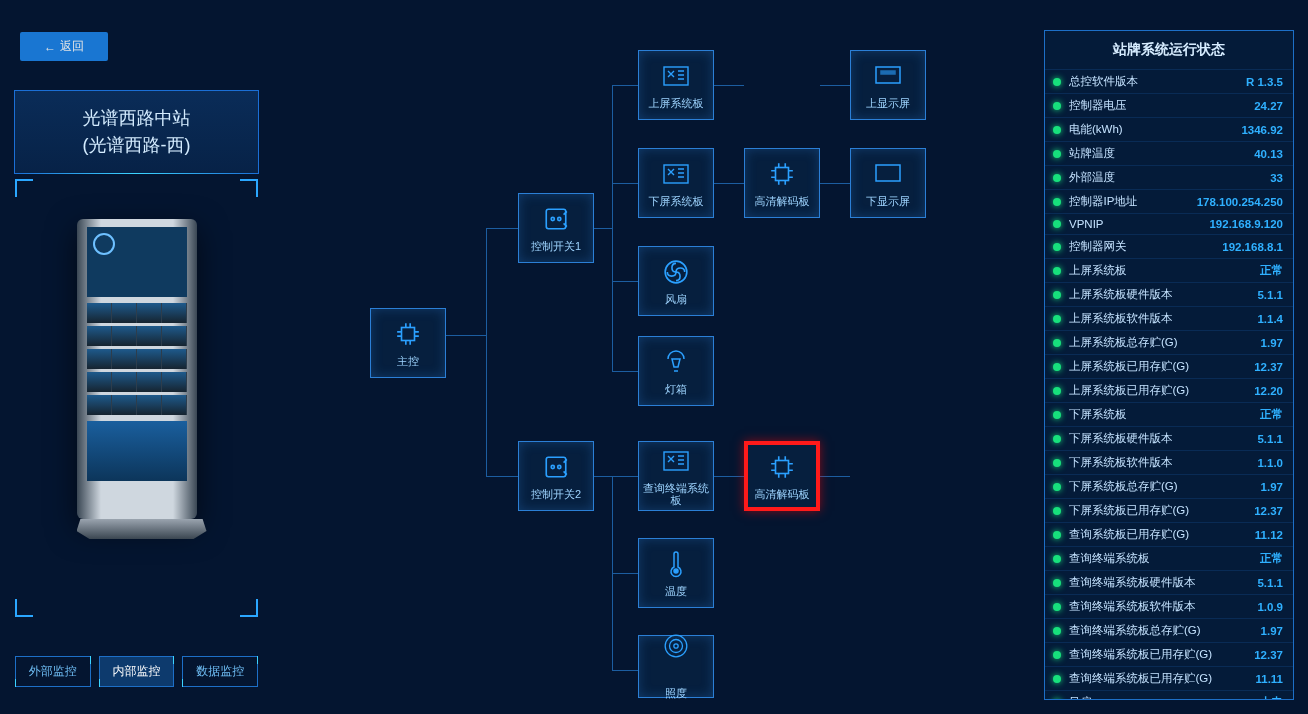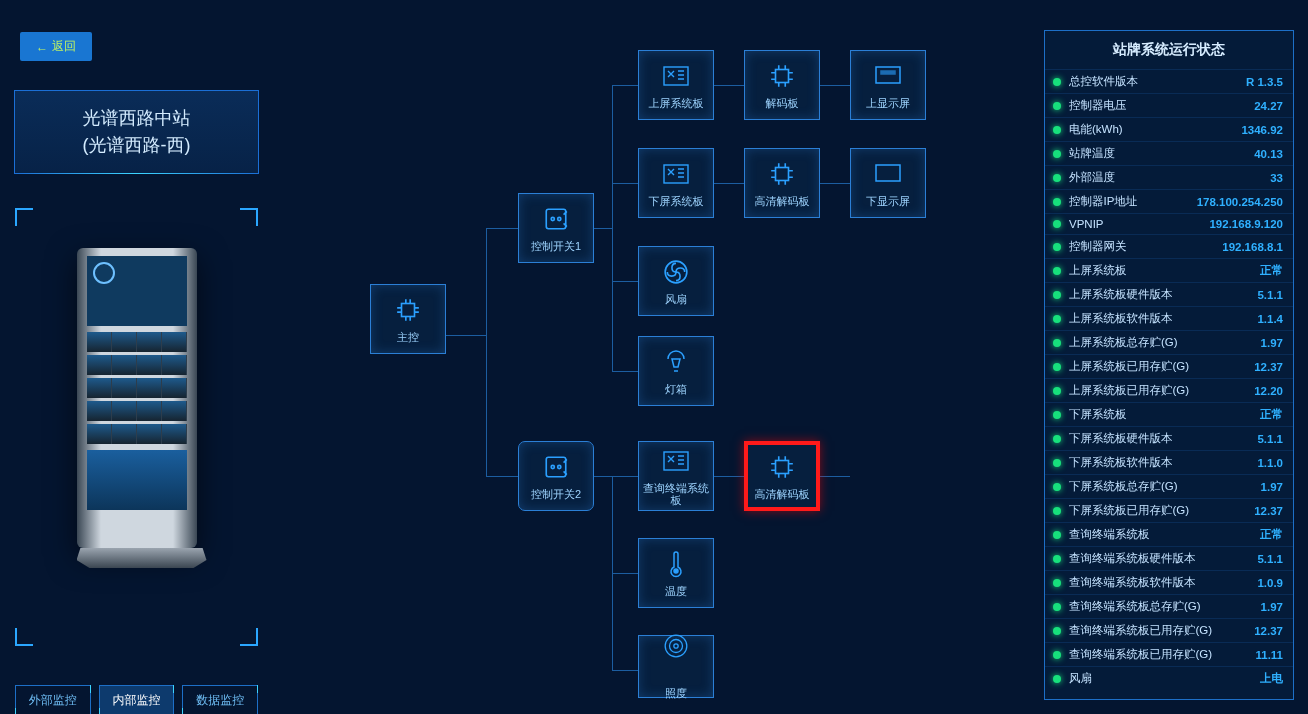--- a/index.html
+++ b/index.html
@@ -11,23 +11,23 @@
     width: 1308px;
     height: 714px;
     overflow: hidden;
     position: relative;
   }
   .back-btn {
     position: absolute;
     top: 32px;
     left: 20px;
     background: #1976d2;
-    color: #bef264;
+    color: #e5e5e5;
     border: none;
-    padding: 6px 16px;
+    padding: 6px 24px;
     font-size: 12px;
     cursor: pointer;
     display: flex;
     align-items: center;
     gap: 4px;
     border-radius: 2px;
   }
   .back-btn::before { content: "←"; }
 
   .left-panel {
@@ -37,21 +37,21 @@
     width: 245px;
   }
   .title-box {
     border: 1px solid #1b6fd6;
     background: linear-gradient(#0a2c58,#072247);
     padding: 14px 7px;
     text-align: center;
     color: #d4ecff;
     font-size: 18px;
     line-height: 1.5;
-    margin-bottom: 33px;
+    margin-bottom: 4px;
     position: relative;
   }
   .title-box::after {
     content: "";
     position: absolute;
     left: 0; right: 0; bottom: -1px;
     height: 1px;
     background: linear-gradient(90deg, transparent, #3cd4ff, transparent);
   }
 
@@ -309,21 +309,21 @@
   <div class="line h" style="top:642px; left:242px; width:26px;"></div>
 
   <div class="line h" style="top:57px; left:344px; width:30px;"></div>
   <div class="line h" style="top:155px; left:344px; width:30px;"></div>
   <div class="line h" style="top:448px; left:344px; width:30px;"></div>
 
   <div class="line h" style="top:57px; left:450px; width:30px;"></div>
   <div class="line h" style="top:155px; left:450px; width:30px;"></div>
   <div class="line h" style="top:448px; left:450px; width:30px;"></div>
 
-  <div class="node big" style="top:256px; left:0;">
+  <div class="node big" style="top:280px; left:0;">
     <span class="ico">
       <svg width="26" height="26" viewBox="0 0 24 24" fill="none" stroke="currentColor" stroke-width="1.5">
           <rect x="6" y="6" width="12" height="12"></rect>
           <path d="M10 2v4M14 2v4M10 18v4M14 18v4M2 10h4M2 14h4M18 10h4M18 14h4"></path>
         </svg>
     </span>
     <span class="node-label">主控</span>
   </div>
 
   <div class="node" style="top:165px; left:148px;">
@@ -331,21 +331,21 @@
       <svg width="26" height="26" viewBox="0 0 24 24" fill="none" stroke="currentColor" stroke-width="1.5">
           <rect x="3" y="3" width="18" height="18" rx="2"></rect>
           <circle cx="9" cy="12" r="1.5"></circle>
           <circle cx="15" cy="12" r="1.5"></circle>
           <path d="M19 8l3-3M19 16l3 3"></path>
         </svg>
     </span>
     <span class="node-label">控制开关1</span>
   </div>
 
-  <div class="node" style="top:413px; left:148px;border-radius:7px;">
+  <div class="node" style="top:413px; left:148px;">
     <span class="ico">
       <svg width="26" height="26" viewBox="0 0 24 24" fill="none" stroke="currentColor" stroke-width="1.5">
           <rect x="3" y="3" width="18" height="18" rx="2"></rect>
           <circle cx="9" cy="12" r="1.5"></circle>
           <circle cx="15" cy="12" r="1.5"></circle>
           <path d="M19 8l3-3M19 16l3 3"></path>
         </svg>
     </span>
     <span class="node-label">控制开关2</span>
   </div>
@@ -409,47 +409,38 @@
     <span class="ico">
         <svg width="26" height="26" viewBox="0 0 24 24" fill="none" stroke="currentColor" stroke-width="1.2">
           <circle cx="12" cy="12" r="10"></circle>
           <circle cx="12" cy="12" r="6"></circle>
           <circle cx="12" cy="12" r="2"></circle>
         </svg>
       </span>
     <span class="node-label">照度</span>
   </div>
 
-  <div class="node" style="top:22px; left:374px;">
+  <div class="node" style="top:120px; left:374px;">
     <span class="ico">
         <svg width="26" height="26" viewBox="0 0 24 24" fill="none" stroke="currentColor" stroke-width="1.5">
           <rect x="6" y="6" width="12" height="12"></rect>
           <path d="M9 2v4M15 2v4M9 18v4M15 18v4M2 9h4M2 15h4M18 9h4M18 15h4"></path>
         </svg>
       </span>
-    <span class="node-label">解码板</span>
-  </div>
-  <div class="node" style="top:120px; left:374px;">
+    <span class="node-label">高清解码板</span>
+  </div>
+  <div class="node selected" style="top:413px; left:374px;">
     <span class="ico">
         <svg width="26" height="26" viewBox="0 0 24 24" fill="none" stroke="currentColor" stroke-width="1.5">
           <rect x="6" y="6" width="12" height="12"></rect>
           <path d="M9 2v4M15 2v4M9 18v4M15 18v4M2 9h4M2 15h4M18 9h4M18 15h4"></path>
         </svg>
       </span>
     <span class="node-label">高清解码板</span>
   </div>
-  <div class="node selected" style="top:413px; left:374px;">
-    <span class="ico">
-        <svg width="26" height="26" viewBox="0 0 24 24" fill="none" stroke="currentColor" stroke-width="1.5">
-          <rect x="6" y="6" width="12" height="12"></rect>
-          <path d="M9 2v4M15 2v4M9 18v4M15 18v4M2 9h4M2 15h4M18 9h4M18 15h4"></path>
-        </svg>
-      </span>
-    <span class="node-label">高清解码板</span>
-  </div>
 
   <div class="node" style="top:22px; left:480px;">
     <span class="ico">
         <svg width="28" height="22" viewBox="0 0 28 22" fill="none" stroke="currentColor" stroke-width="1.5">
           <rect x="2" y="2" width="24" height="16"></rect>
           <rect x="7" y="6" width="14" height="3" fill="currentColor" opacity=".6"></rect>
         </svg>
       </span>
     <span class="node-label">上显示屏</span>
   </div>
@@ -556,20 +547,25 @@
         <span class="status-label">下屏系统板总存贮(G)</span>
         <span class="status-value">1.97</span>
       </div>
       <div class="status-row">
         <span class="dot"></span>
         <span class="status-label">下屏系统板已用存贮(G)</span>
         <span class="status-value">12.37</span>
       </div>
       <div class="status-row">
         <span class="dot"></span>
+        <span class="status-label">查询系统板已用存贮(G)</span>
+        <span class="status-value">11.12</span>
+      </div>
+      <div class="status-row">
+        <span class="dot"></span>
         <span class="status-label">查询终端系统板</span>
         <span class="status-value">正常</span>
       </div>
       <div class="status-row">
         <span class="dot"></span>
         <span class="status-label">查询终端系统板硬件版本</span>
         <span class="status-value">5.1.1</span>
       </div>
       <div class="status-row">
         <span class="dot"></span>

